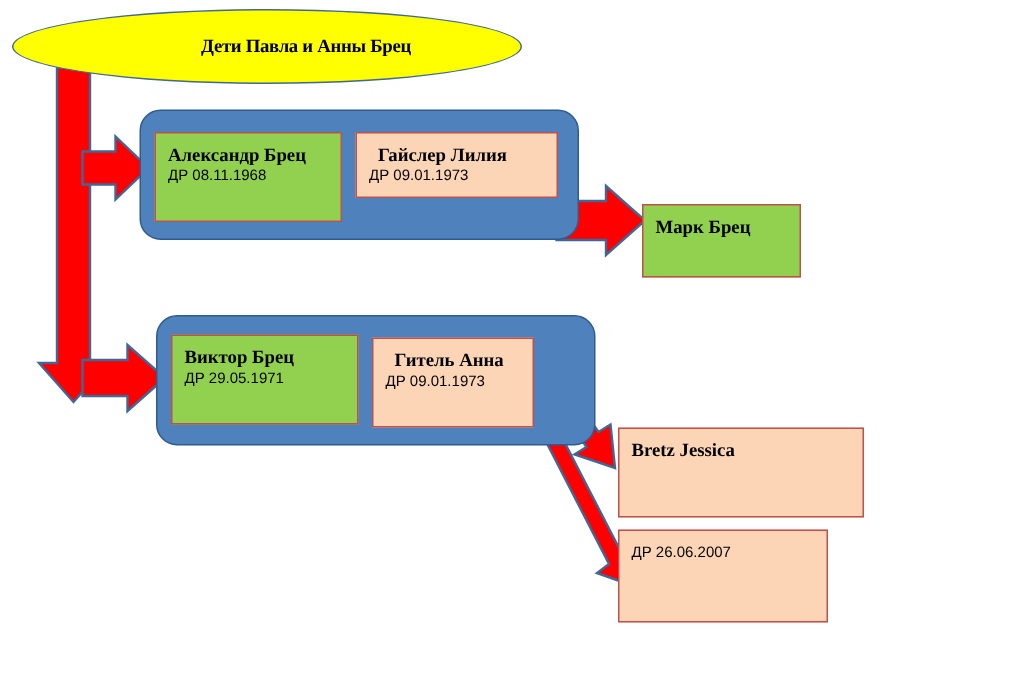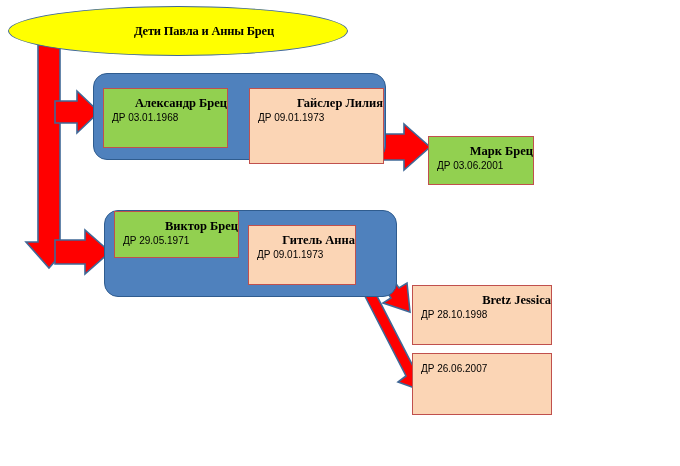--- a/index.html
+++ b/index.html
@@ -58,21 +58,20 @@
     overflow: hidden;
   }
   .person.green { background: #92d050; }
   .person.peach { background: #fbd5b5; }
   .person-name {
     font-size: 12.5px;
     font-weight: bold;
     color: #000000;
     line-height: 1.15;
     white-space: nowrap;
-    text-align: right;
   }
   .person-dob {
     font-size: 10px;
     color: #000000;
     line-height: 1.35;
     margin-top: 1px;
     white-space: nowrap;
     font-family: "Liberation Sans", sans-serif;
   }
   
@@ -108,46 +107,44 @@
     <polygon points="342,278 361,265 414,368 422,362 426,392 398,382 406,376 353,273" fill="#FF0000" stroke="#3F6897" stroke-width="1.6" stroke-linejoin="miter"></polygon>
   </svg>
 
   <div class="title-ellipse">
     <div class="title-ellipse-label">Дети Павла и Анны Брец</div>
   </div>
 
   <div class="couple" style="left:93px; top:73px; width:293px; height:87px;">
     <div class="person green" style="left:9px; top:14px; width:125px; height:60px;">
       <div class="person-name">Александр Брец</div>
-      <div class="person-dob">ДР 03.01.1968</div>
+      <div class="person-dob">ДР 08.11.1968</div>
     </div>
-    <div class="person peach indent" style="left:143px; top:14px; width:135px; height:76px;margin-left:12px;">
+    <div class="person peach indent" style="left:143px; top:14px; width:135px; height:44px;">
       <div class="person-name">Гайслер Лилия</div>
       <div class="person-dob">ДР 09.01.1973</div>
     </div>
   </div>
 
   <div class="couple" style="left:104px; top:210px; width:293px; height:87px;">
-    <div class="person green" style="left:9px; top:0; width:125px; height:47px;">
+    <div class="person green" style="left:9px; top:12px; width:125px; height:60px;">
       <div class="person-name">Виктор Брец</div>
       <div class="person-dob">ДР 29.05.1971</div>
     </div>
     <div class="person peach indent" style="left:143px; top:14px; width:108px; height:60px;">
       <div class="person-name">Гитель Анна</div>
       <div class="person-dob">ДР 09.01.1973</div>
     </div>
   </div>
 
   <div class="person green" style="left:428px; top:136px; width:106px; height:49px;">
     <div class="person-name">Марк Брец</div>
-    <div class="person-dob">ДР 03.06.2001</div>
   </div>
 
-  <div class="person peach" style="left:412px; top:285px; width:140px; height:60px;">
+  <div class="person peach" style="left:412px; top:285px; width:164px; height:60px;">
     <div class="person-name">Bretz Jessica</div>
-    <div class="person-dob">ДР 28.10.1998</div>
   </div>
 
   <div class="person peach" style="left:412px; top:353px; width:140px; height:62px;">
     <div class="person-dob">ДР 26.06.2007</div>
   </div>
 
 </div>
 
 </body></html>

